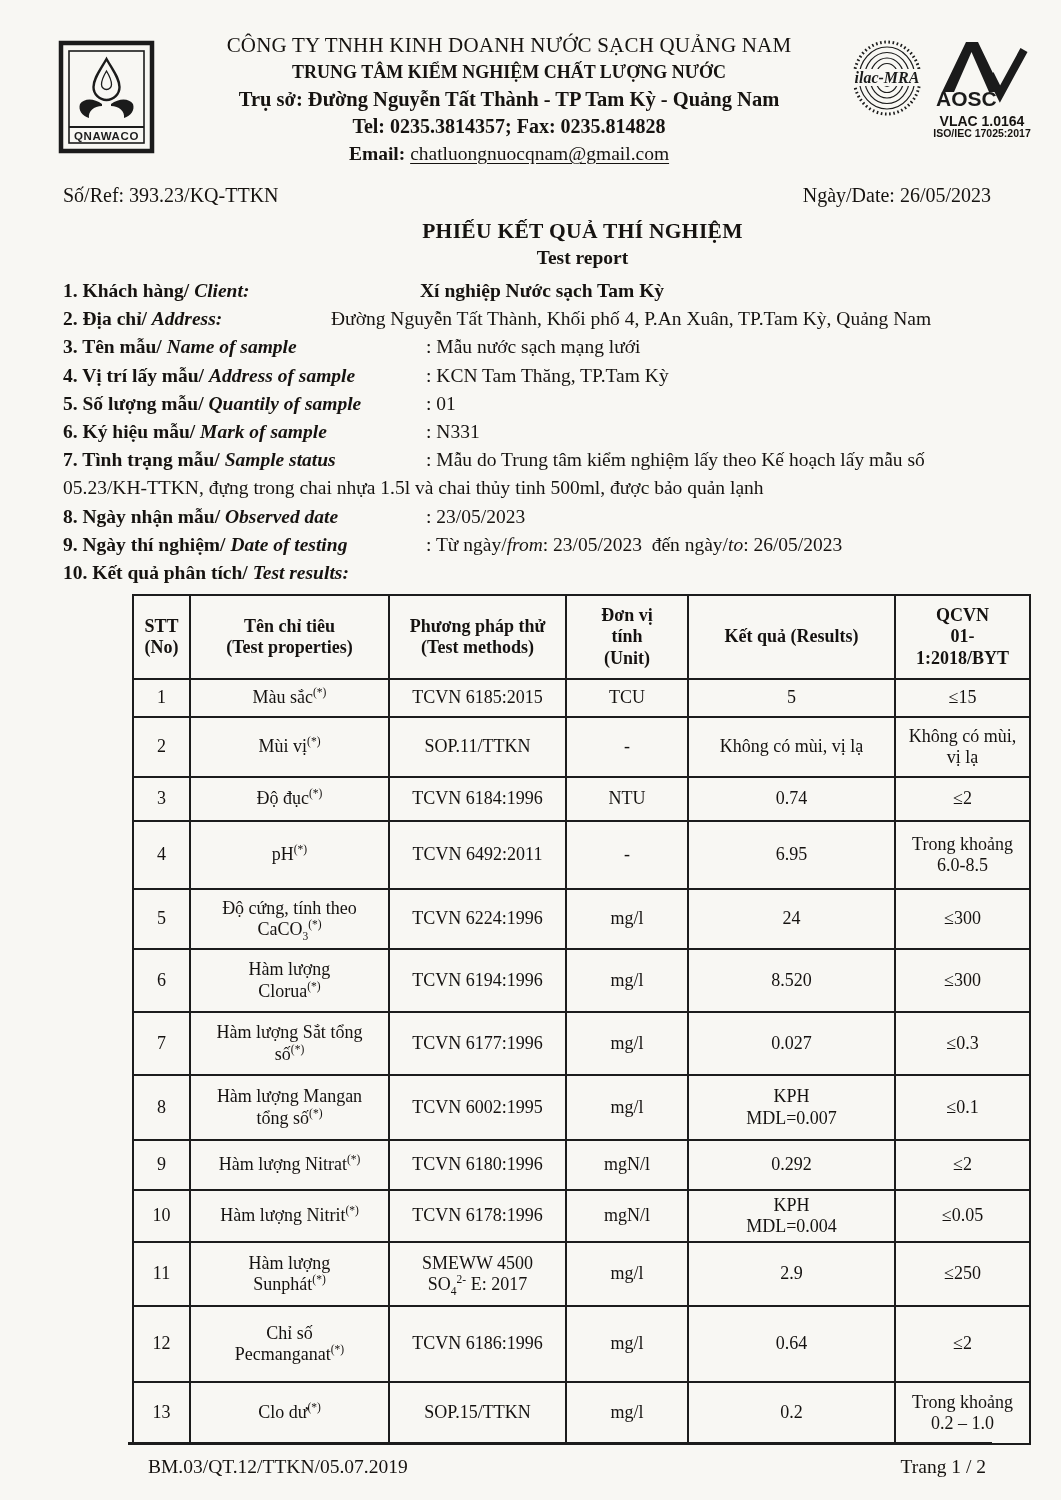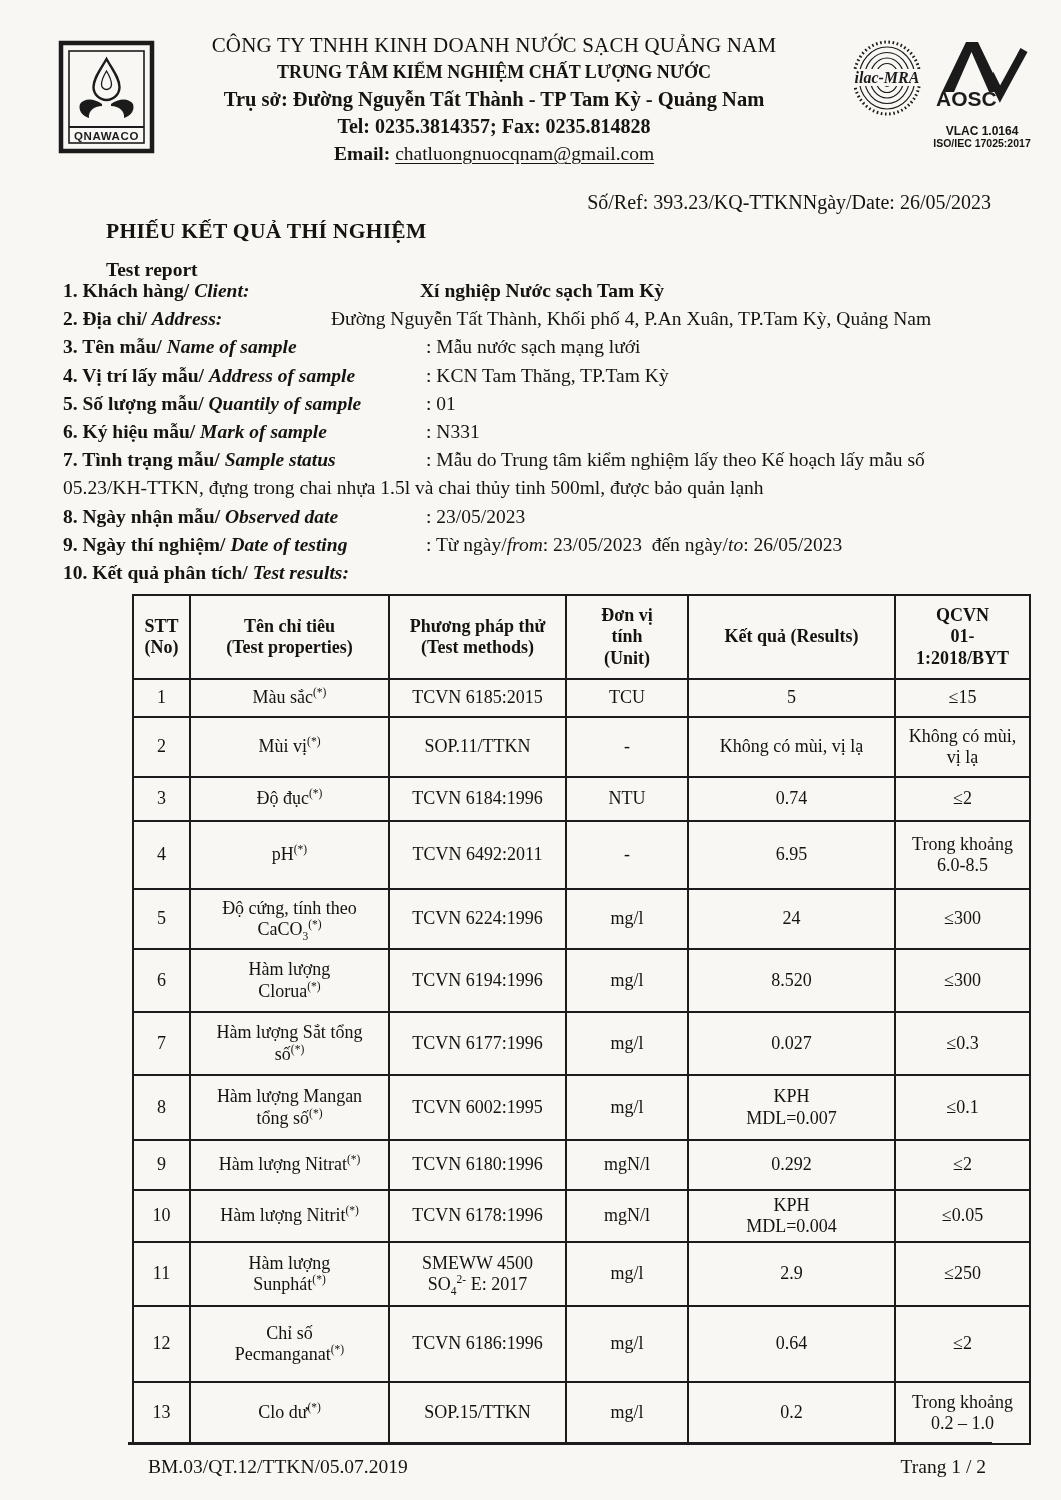--- a/index.html
+++ b/index.html
@@ -4,39 +4,39 @@
 <style>
   html,body{margin:0;padding:0}
   body{
     width:1061px;height:1500px;position:relative;overflow:hidden;
     background:#f8f7f3;color:#161310;
     font-family:"Liberation Serif","DejaVu Serif",serif;
     -webkit-font-smoothing:antialiased;
   }
   
   .stamp{position:absolute;left:58px;top:40px}
-  .head-center{position:absolute;left:132px;top:32px;width:724px;text-align:center}
+  .head-center{position:absolute;left:147px;top:32px;width:724px;text-align:center}
   .hc-company{font-size:21px;line-height:27px;letter-spacing:.2px}
   .hc-center{font-size:18px;font-weight:700;line-height:27px}
   .hc-addr{font-size:20.5px;font-weight:700;line-height:27px}
   .hc-tel{font-size:20px;font-weight:700;line-height:27px}
   .hc-email{font-size:19.5px;line-height:27px}
   .email-label{font-weight:700}
   .email{color:inherit;text-decoration:underline;text-underline-offset:3px;cursor:pointer}
   .ilac{position:absolute;left:849px;top:38px}
   .aosc{position:absolute;left:922px;top:36px;width:120px;text-align:center;
         font-family:"Liberation Sans","DejaVu Sans",sans-serif}
-  .aosc-l1{font-size:12px;font-weight:700;line-height:12px;margin-top:11px}
+  .aosc-l1{font-size:14px;font-weight:700;line-height:12px;margin-top:1px}
   .aosc-l2{font-size:10.5px;font-weight:700;line-height:13px}
   
-  .meta-row{position:absolute;left:63px;top:191px;width:928px;display:flex;
-            justify-content:flex-end;font-size:20px}
-  .title-block{position:absolute;left:106px;top:219px;width:953px;}
+  .meta-row{position:absolute;left:63px;top:184px;width:928px;display:flex;
+            justify-content:space-between;font-size:20px}
+  .title-block{position:absolute;left:106px;top:219px;width:953px;text-align:center}
   .title-vi{font-size:21.5px;font-weight:700;letter-spacing:.3px}
-  .title-en{font-size:19.5px;font-weight:700;margin-top:15px}
+  .title-en{font-size:19.5px;font-weight:700;margin-top:3px}
   
   #info-list{position:absolute;left:63px;top:277px;width:950px;font-size:19.5px}
   .info-line{line-height:28.2px}
   .info-label{display:inline-block;vertical-align:top}
   .lv{font-weight:700;font-style:normal}
   .le{font-weight:700;font-style:italic}
   .info-value{white-space:pre-wrap}
   .info-1 .info-label{width:357px}
   .info-2 .info-label{width:268px}
   .info-3 .info-label,.info-4 .info-label,.info-5 .info-label,.info-6 .info-label,

